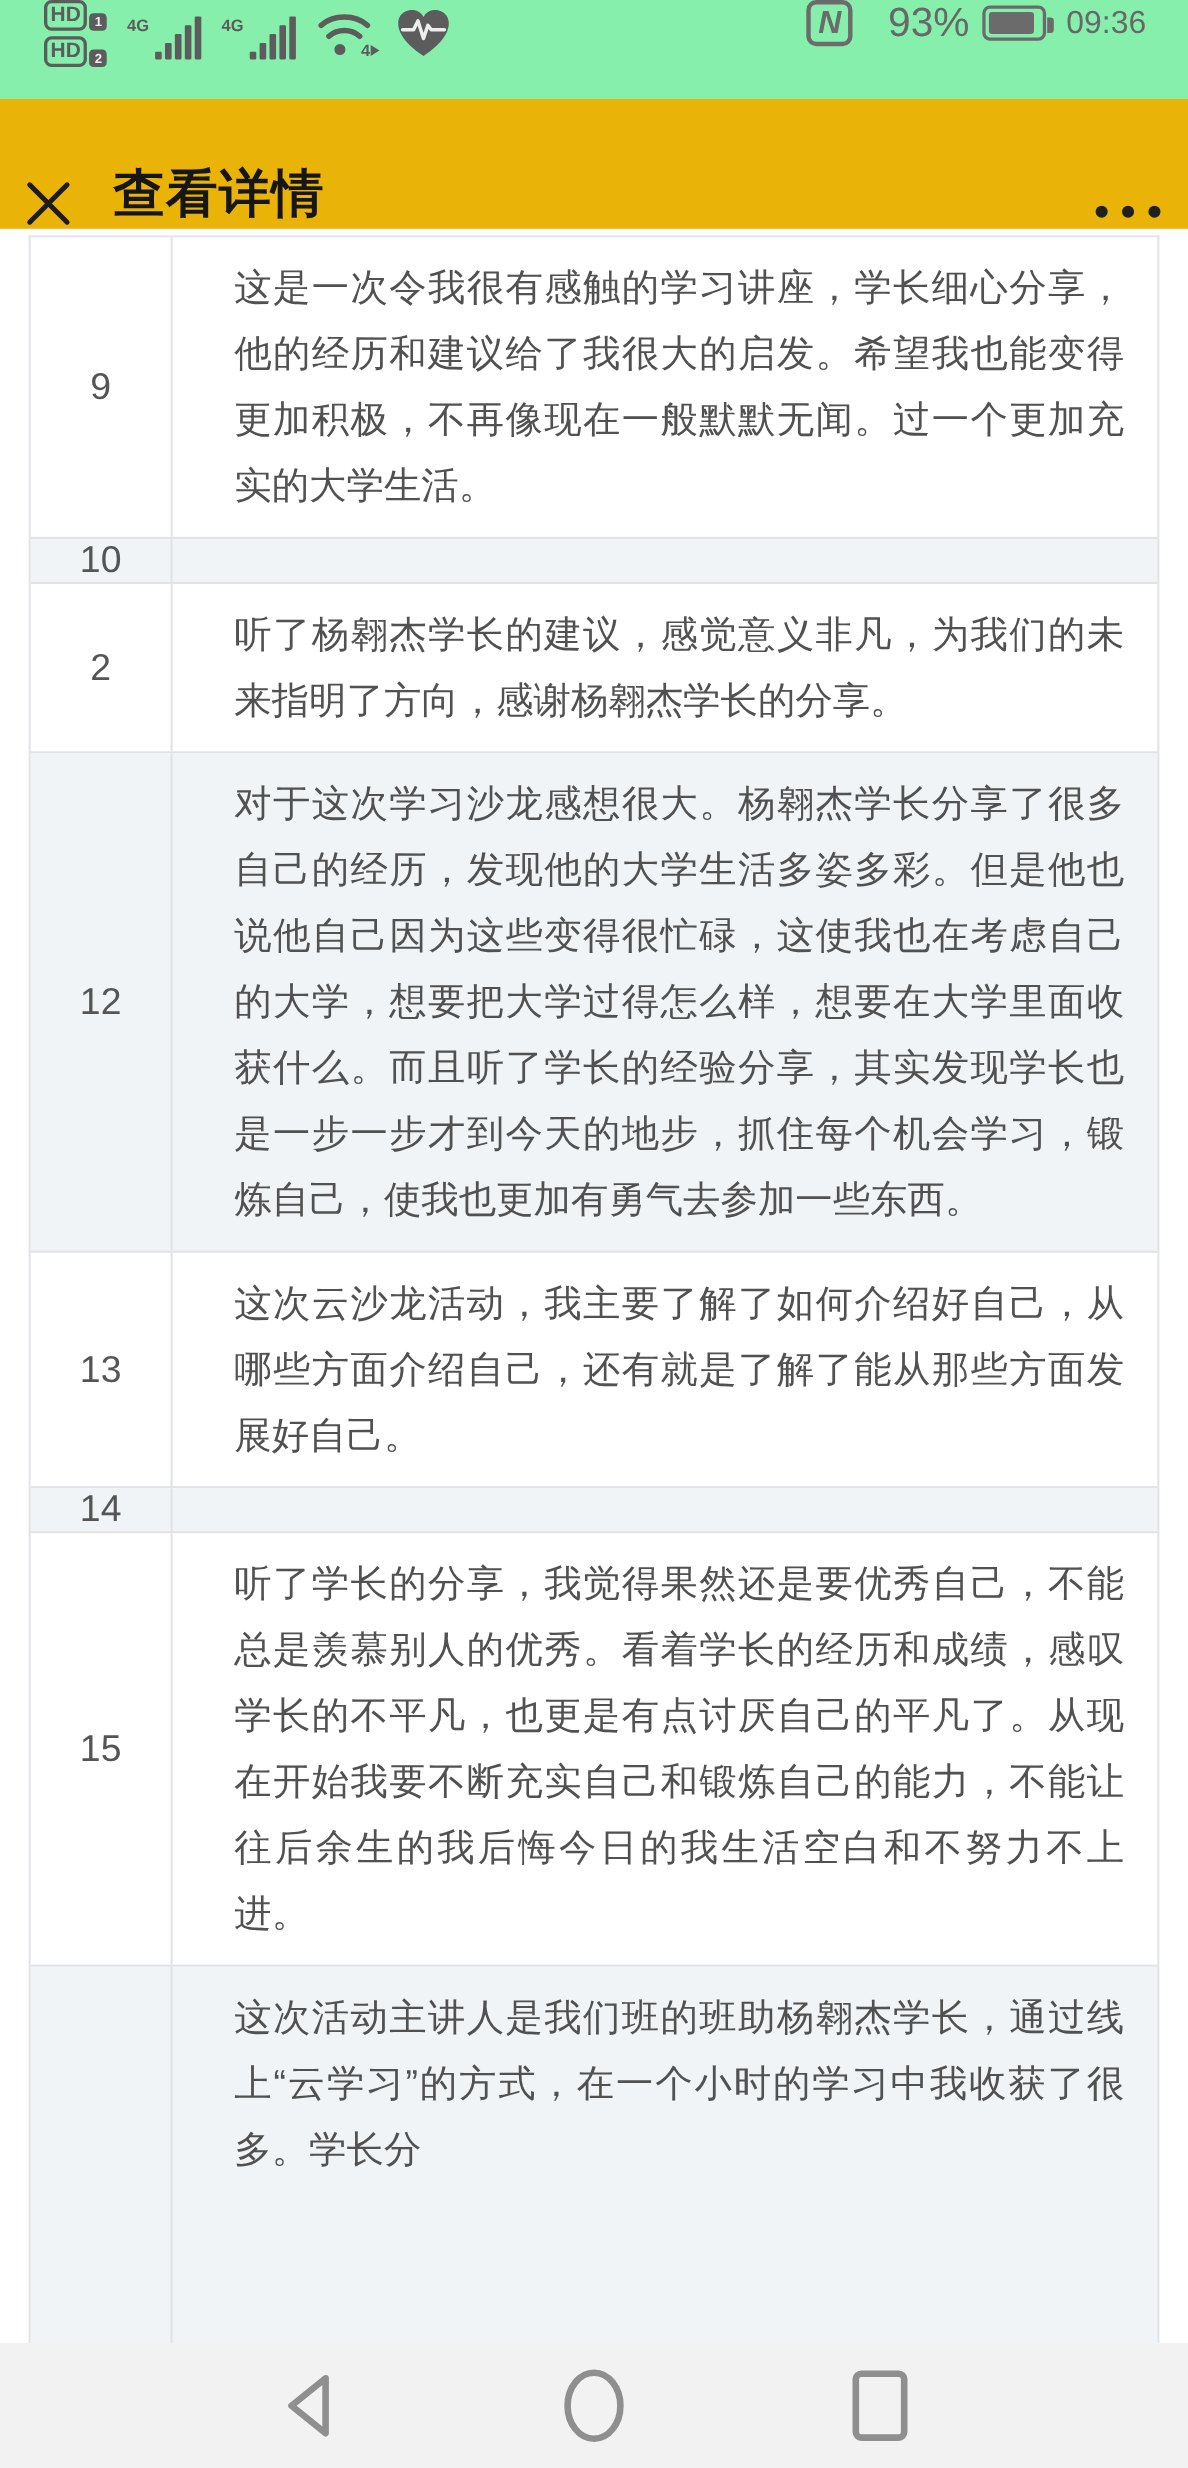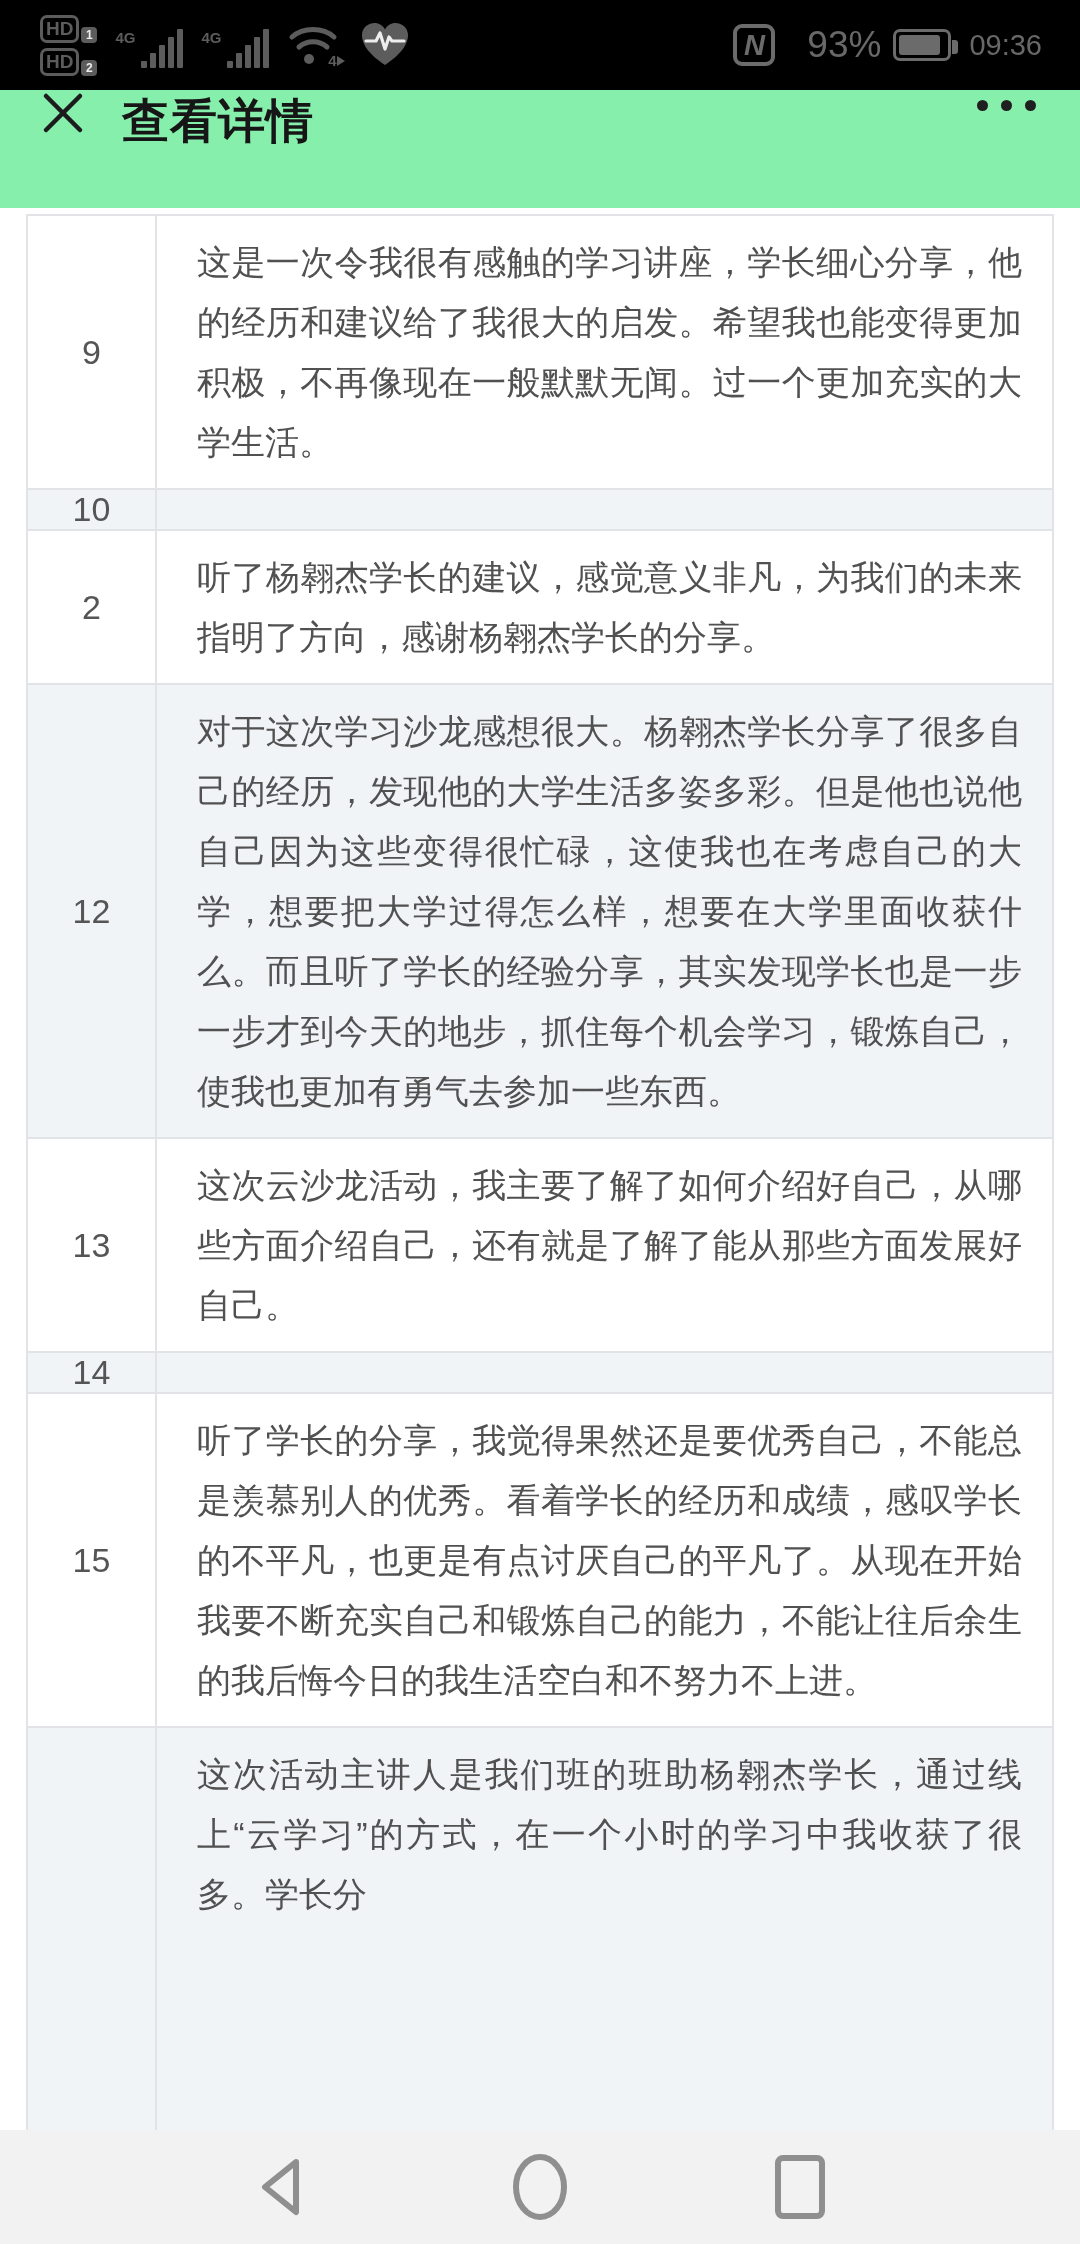--- a/index.html
+++ b/index.html
@@ -1,20 +1,20 @@
 <!DOCTYPE html>
 <html><head>
 <meta charset="utf-8">
 <style>
   * { margin:0; padding:0; box-sizing:border-box; }
   html,body { width:1080px; height:2244px; overflow:hidden; background:#ffffff;
               font-family:"Liberation Sans","DejaVu Sans",sans-serif; }
 
   
-  .statusbar { height:90px; background:#000000; display:flex; align-items:center;
+  .statusbar { height:90px; background:#86efac; display:flex; align-items:flex-start;
                justify-content:space-between; padding:0 38px 0 40px; color:#5c5c5c; }
   .sb-left { display:flex; align-items:center; gap:18px; }
   .sb-right { display:flex; align-items:center; gap:12px; color:#686868; }
 
   .hd-stack { display:flex; flex-direction:column; gap:5px; }
   .hd-badge { display:flex; align-items:flex-end; gap:2px; }
   .hd-box { border:3px solid #5c5c5c; border-radius:7px; font-size:19px; font-weight:bold;
             color:#5c5c5c; padding:0 3px; line-height:22px; }
   .hd-sub { width:16px; height:16px; background:#5c5c5c; border-radius:4px; color:#ededed;
             font-size:12px; font-weight:bold; display:flex; align-items:center; justify-content:center; }
@@ -37,36 +37,36 @@
          justify-content:center; font-style:italic; }
   .pct { font-size:37px;margin-left:20px; }
   .battery { width:58px; height:32px; border:3px solid #6b6b6b; border-radius:7px;
              padding:3px; position:relative; margin-right:6px; }
   .battery-fill { height:100%; background:#6b6b6b; border-radius:3px; }
   .battery-cap { position:absolute; right:-10px; top:8px; width:6px; height:14px;
                  background:#6b6b6b; border-radius:0 3px 3px 0; }
   .time { font-size:29px; }
 
   
-  .appheader { height:118px; background:#86efac; display:flex; align-items:flex-start; padding:0 40px; }
+  .appheader { height:118px; background:#eab308; display:flex; align-items:flex-end; padding:0 21px; }
   .close-x { width:46px; height:46px; flex:none; cursor:pointer; }
   .page-title { font-size:47px; font-weight:600; color:#161616; margin-left:36px; letter-spacing:1px; }
   .spacer { flex:1; }
   .more-menu { display:flex; gap:13px; align-items:center; padding:10px 4px; cursor:pointer; }
   .dot { width:11px; height:11px; border-radius:50%; background:#1f1f1f; }
 
   
   .content { margin:6px 26px 0 26px; }
   .table { border:2px solid #e1e3e6; border-bottom:none; }
   .trow { display:flex; background:#ffffff; border-bottom:2px solid #e1e3e6; }
   .trow.alt { background:#f0f4f7; }
   .trow.tall { min-height:620px; border-bottom:none; }
   .cell-num { width:129px; flex:none; border-right:2px solid #e1e3e6; display:flex;
               align-items:center; justify-content:center; font-size:34px; color:#555555; }
-  .cell-text { flex:1; padding:16px 30px 16px 40px; font-size:34px; line-height:60px;
+  .cell-text { flex:1; padding:16px 30px 16px 56px; font-size:34px; line-height:60px;
                color:#515151; text-align:justify; }
 
   
   .navbar { position:fixed; left:0; bottom:0; width:1080px; height:114px; background:#f2f2f2;
             display:flex; align-items:center; justify-content:center; gap:190px; }
   .nav-btn { display:flex; align-items:center; justify-content:center; width:70px; height:90px; cursor:pointer; }
 </style>
 </head>
 <body>
 

